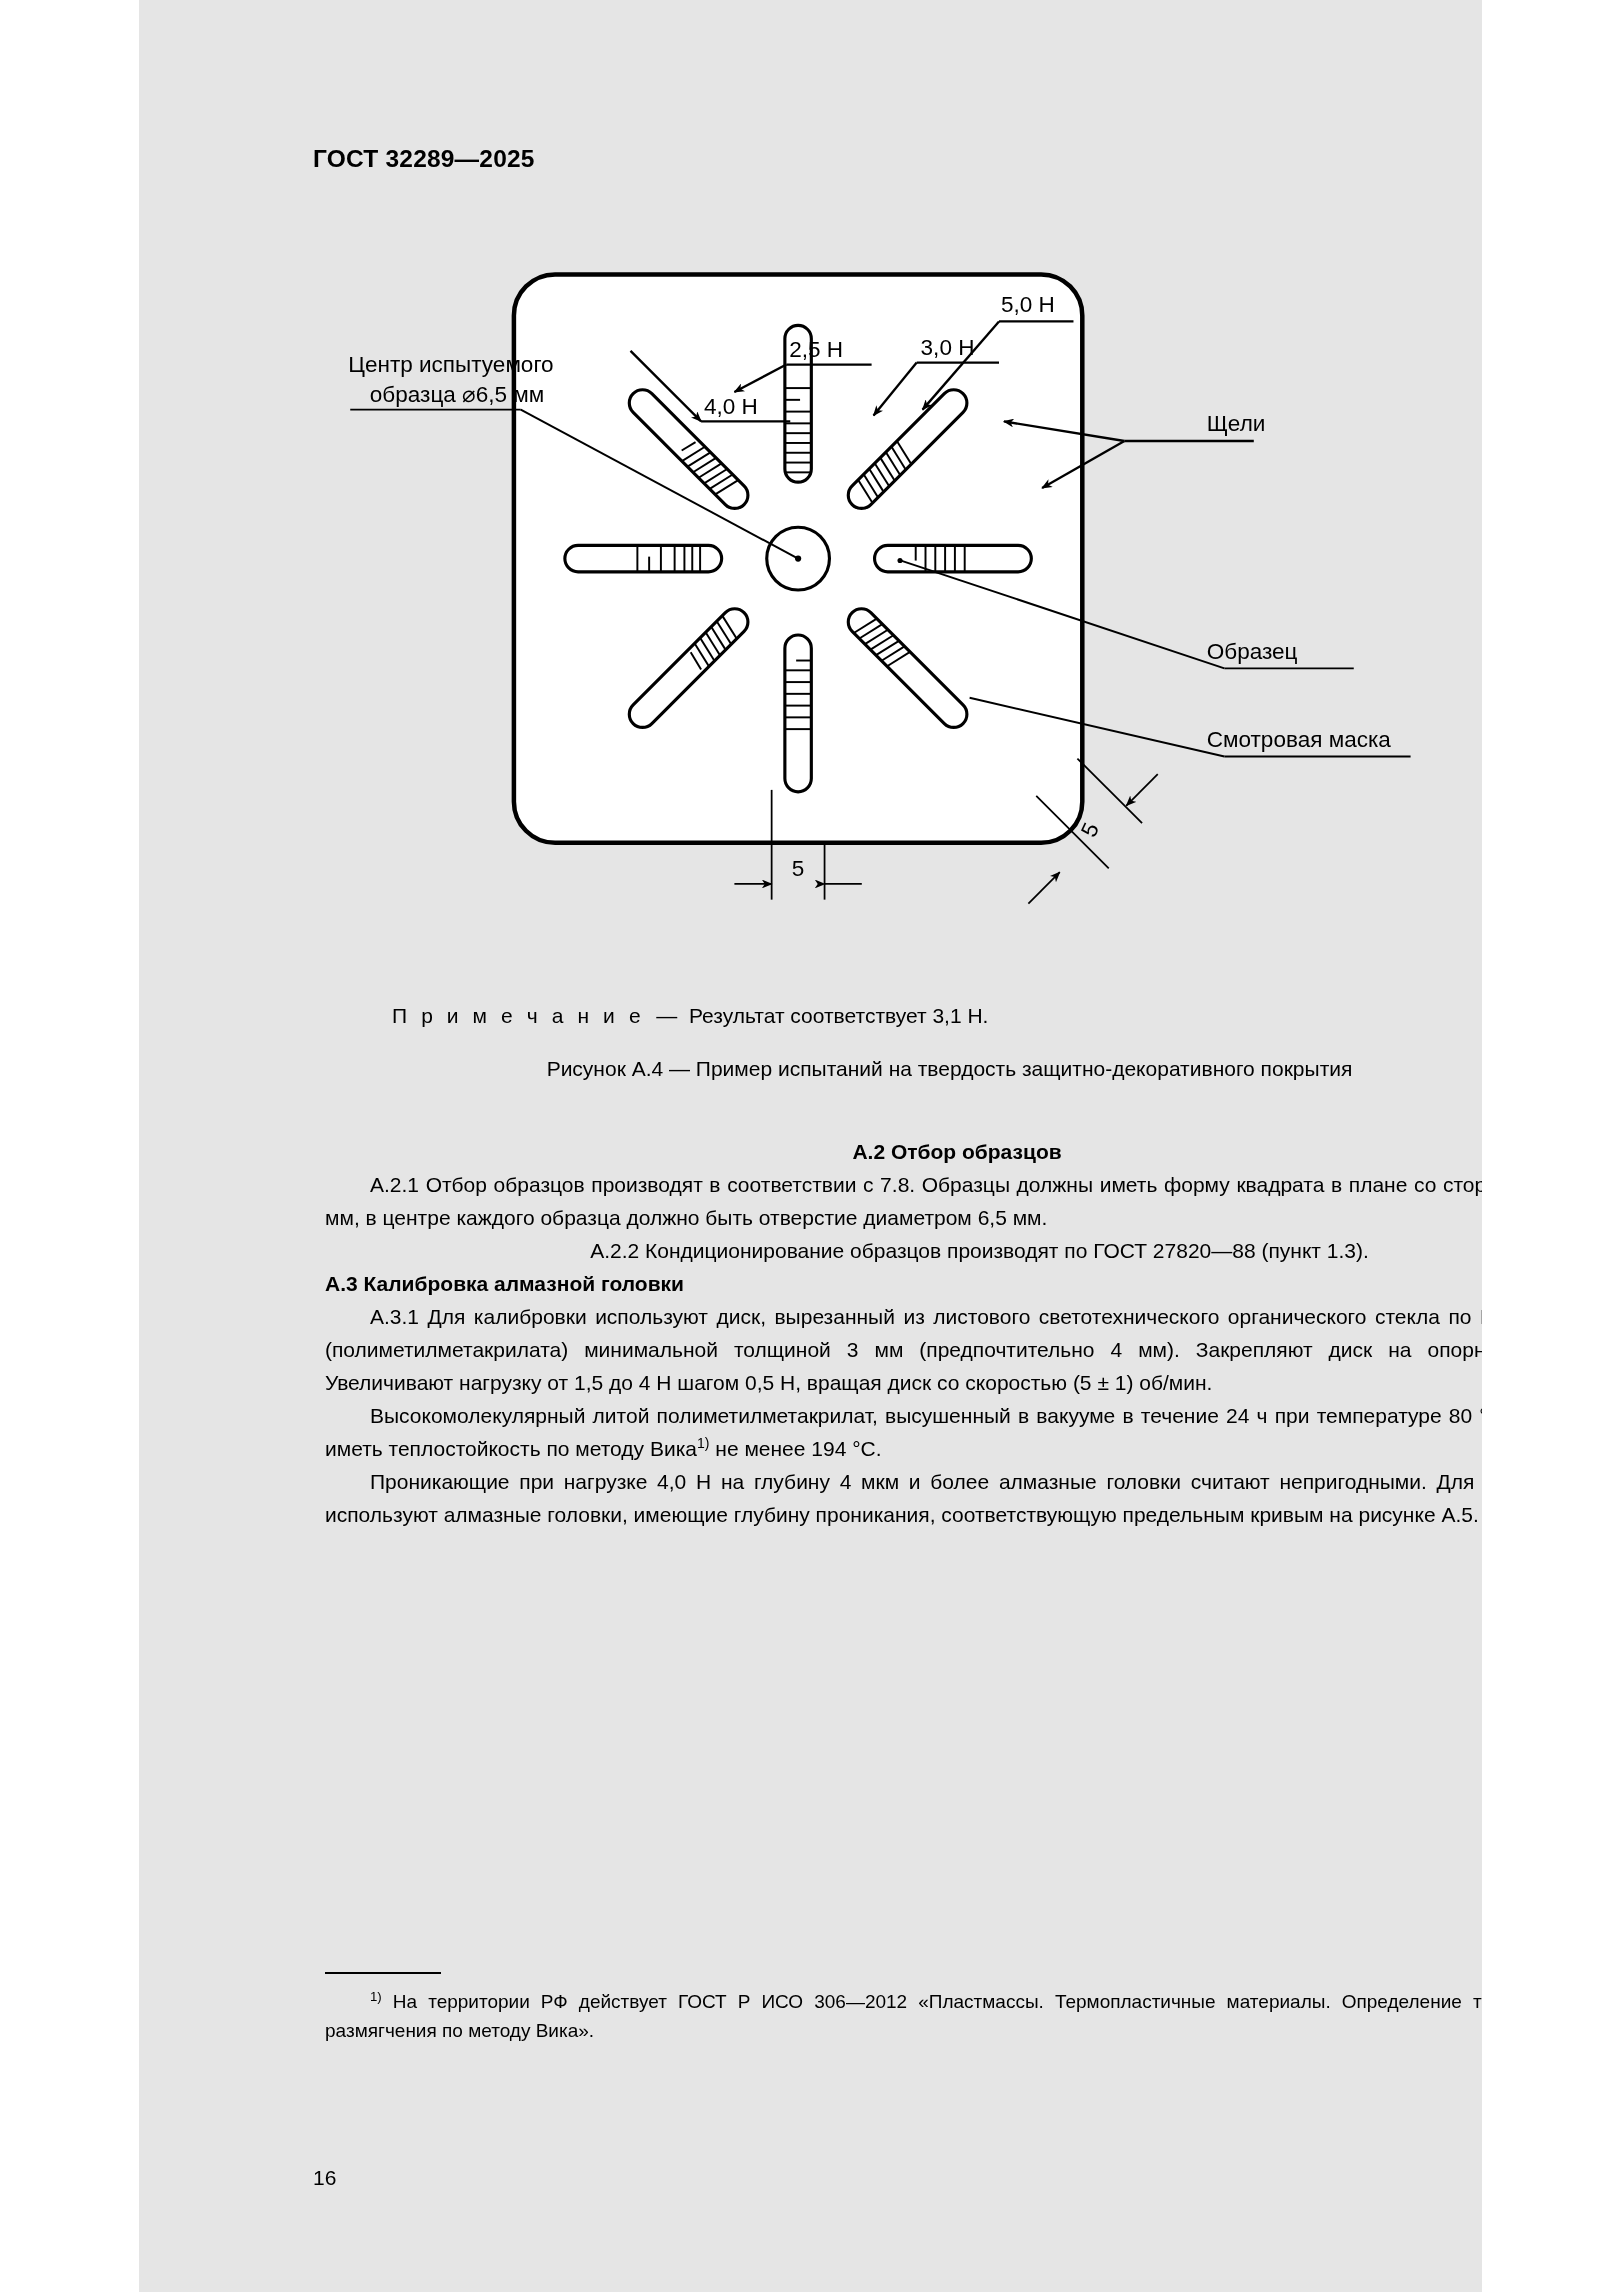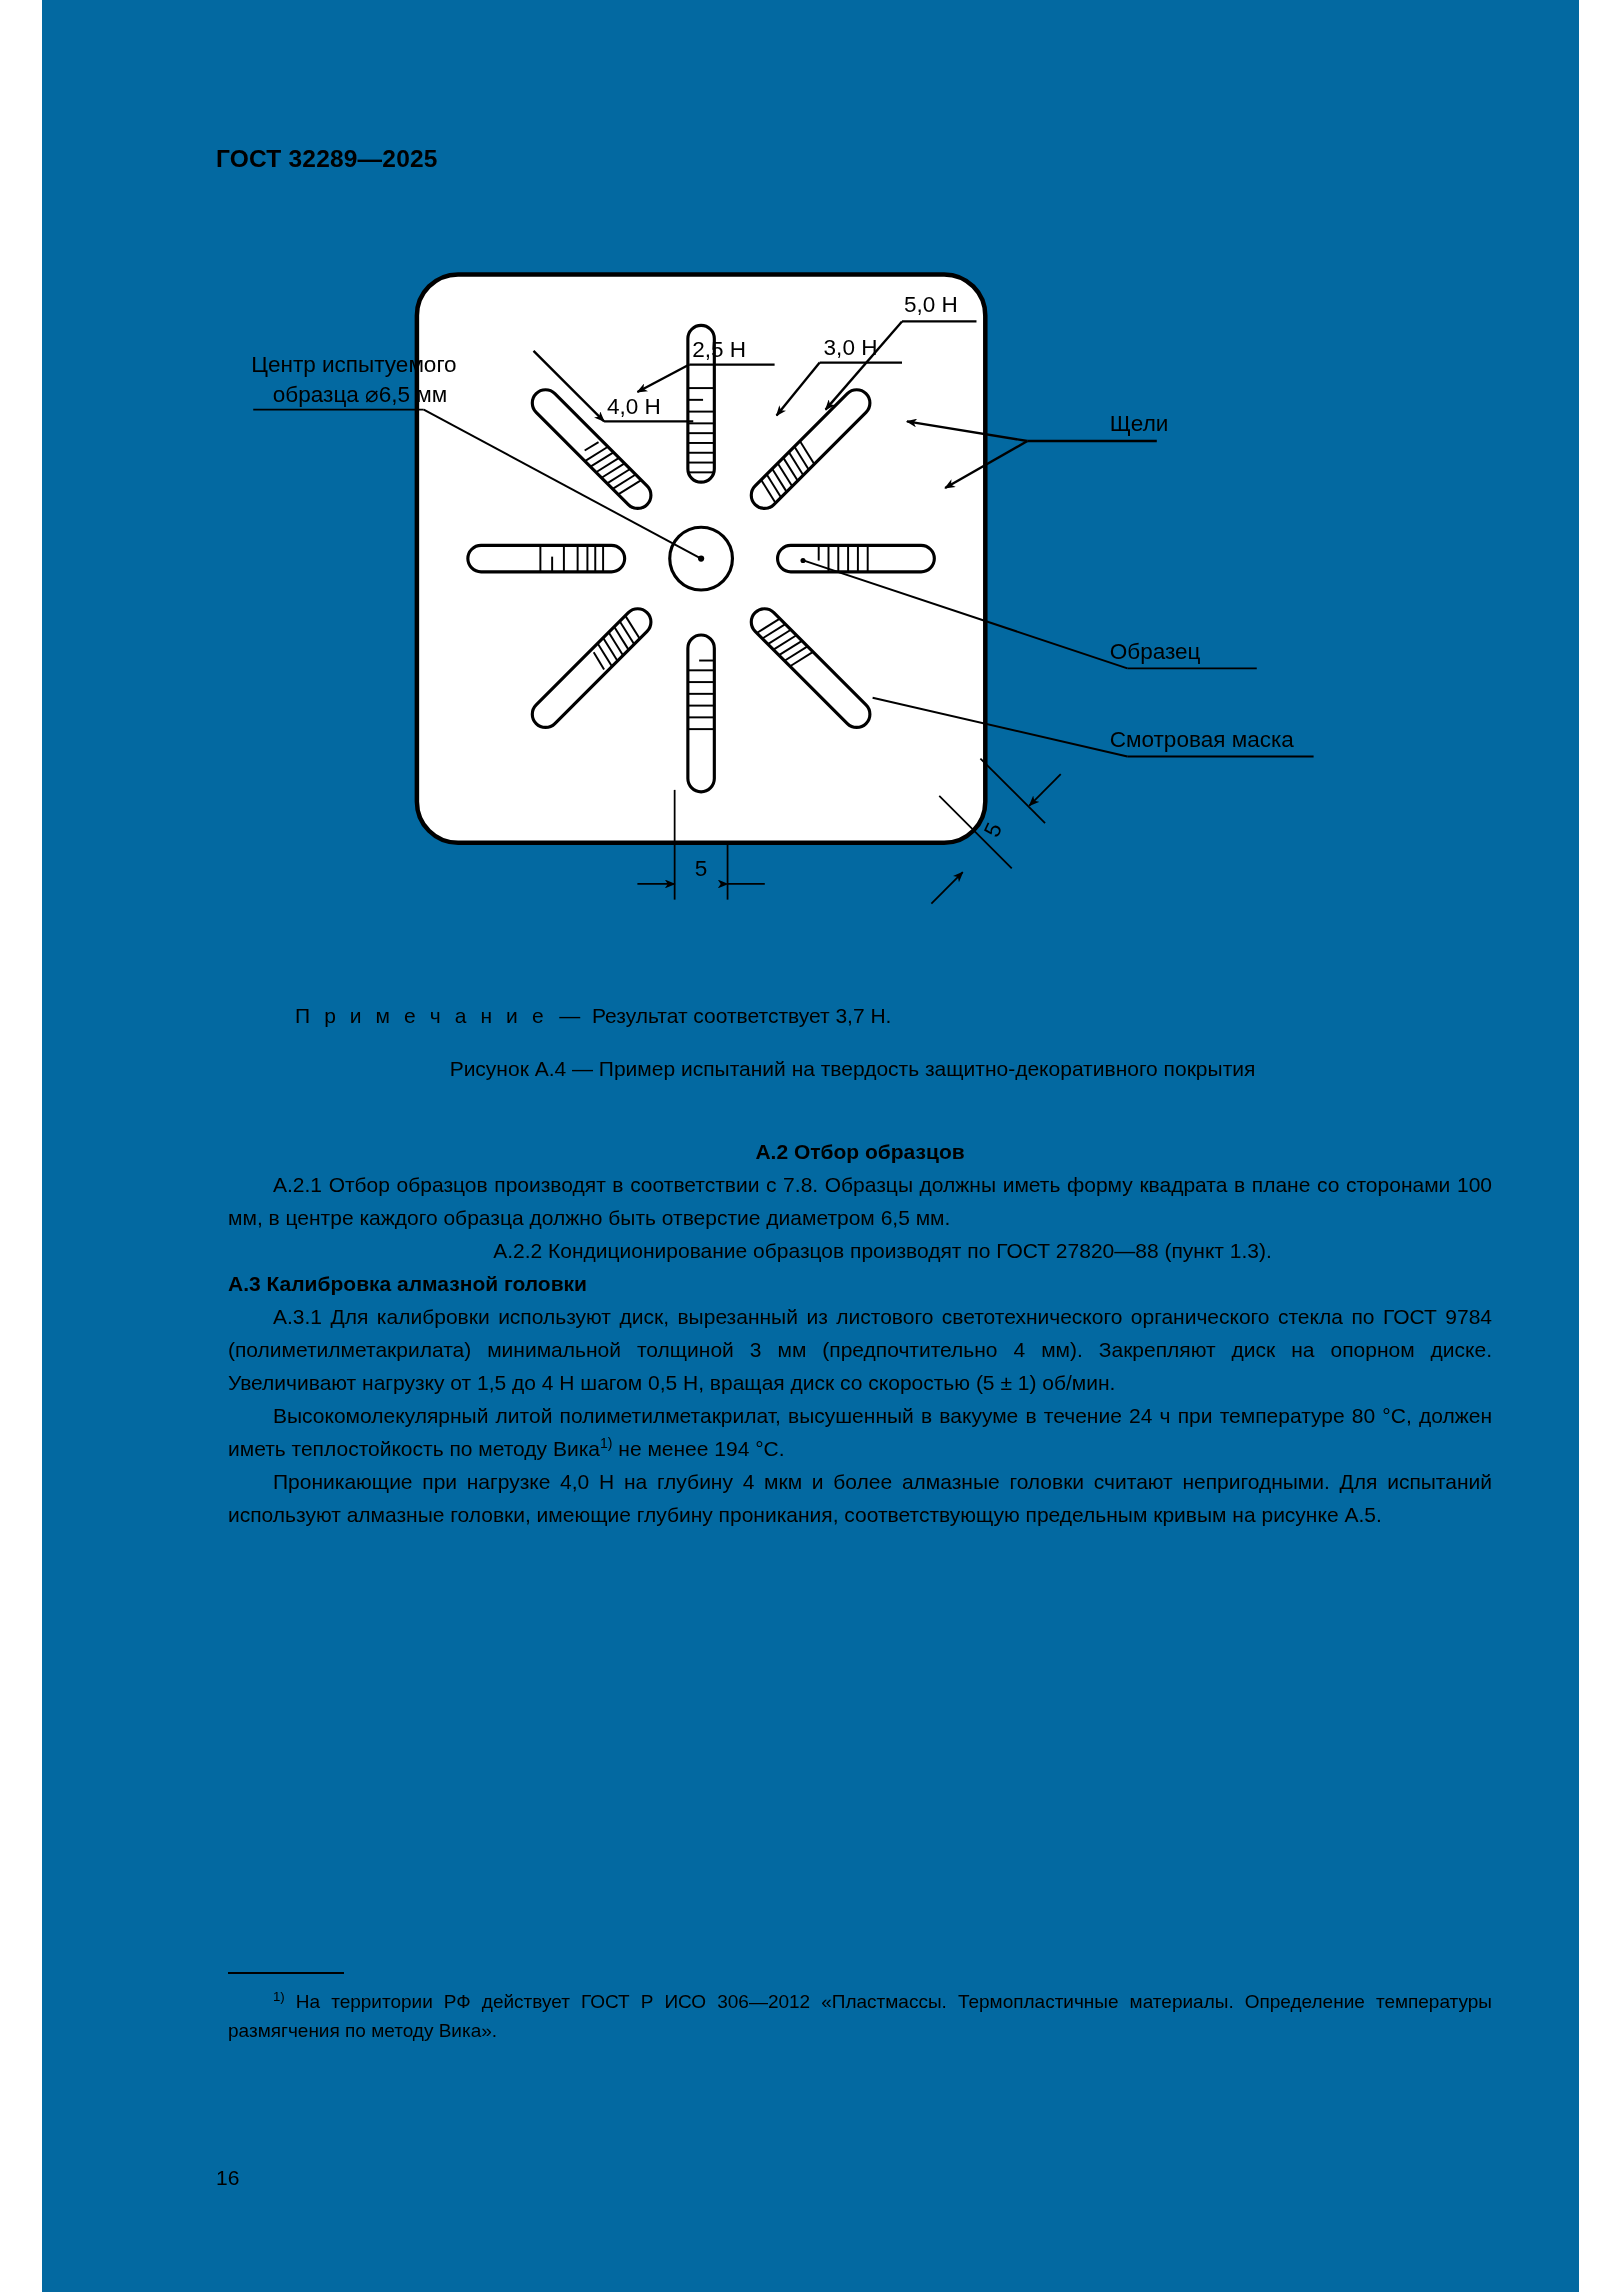--- a/index.html
+++ b/index.html
@@ -7,24 +7,24 @@
     margin: 0;
     padding: 0;
     background: #ffffff;
   }
   body {
     font-family: "Liberation Sans", sans-serif;
     color: #000000;
   }
   .page {
     position: relative;
-    width: 1537px;
+    width: 1343px;
     height: 2293px;
     margin: 0 auto;
-    background: #0369a1;
+    background: #e5e5e5;
     overflow: hidden;
   }
 
   
   .doc-header {
     position: absolute;
     left: 174px;
     top: 145px;
     font-size: 24.5px;
     font-weight: bold;
@@ -339,21 +339,21 @@
         <line x1="738" y1="562" x2="812" y2="636" stroke="#000" stroke-width="1.8"></line>
         <line x1="780" y1="524" x2="846" y2="590" stroke="#000" stroke-width="1.8"></line>
         <line x1="730" y1="672" x2="762" y2="640" stroke="#000" stroke-width="1.8" marker-end="url(#arrowR)"></line>
         <line x1="862" y1="540" x2="830" y2="572" stroke="#000" stroke-width="1.8" marker-end="url(#arrowR)"></line>
       </g>
       <text x="800" y="600" font-size="22" transform="rotate(-65,800,600)" text-anchor="middle">5</text>
     </svg>
   </div>
 
   <div class="note-line">
-    <span class="note-word">П р и м е ч а н и е</span><span>&nbsp; </span><span>—</span><span>&nbsp; </span><span>Результат соответствует 3,7 Н.</span>
+    <span class="note-word">П р и м е ч а н и е</span><span>&nbsp; </span><span>—</span><span>&nbsp; </span><span>Результат соответствует 3,1 Н.</span>
   </div>
 
   <div class="figure-caption">Рисунок А.4 — Пример испытаний на твердость защитно-декоративного покрытия</div>
 
   <div class="body">
 
     <h3 class="section-heading sec-a2">А.2 Отбор образцов</h3>
 
     <p class="para">А.2.1 Отбор образцов производят в соответствии с 7.8. Образцы должны иметь форму квадрата в плане со сторонами 100 мм, в центре каждого образца должно быть отверстие диаметром 6,5 мм.</p>
 

